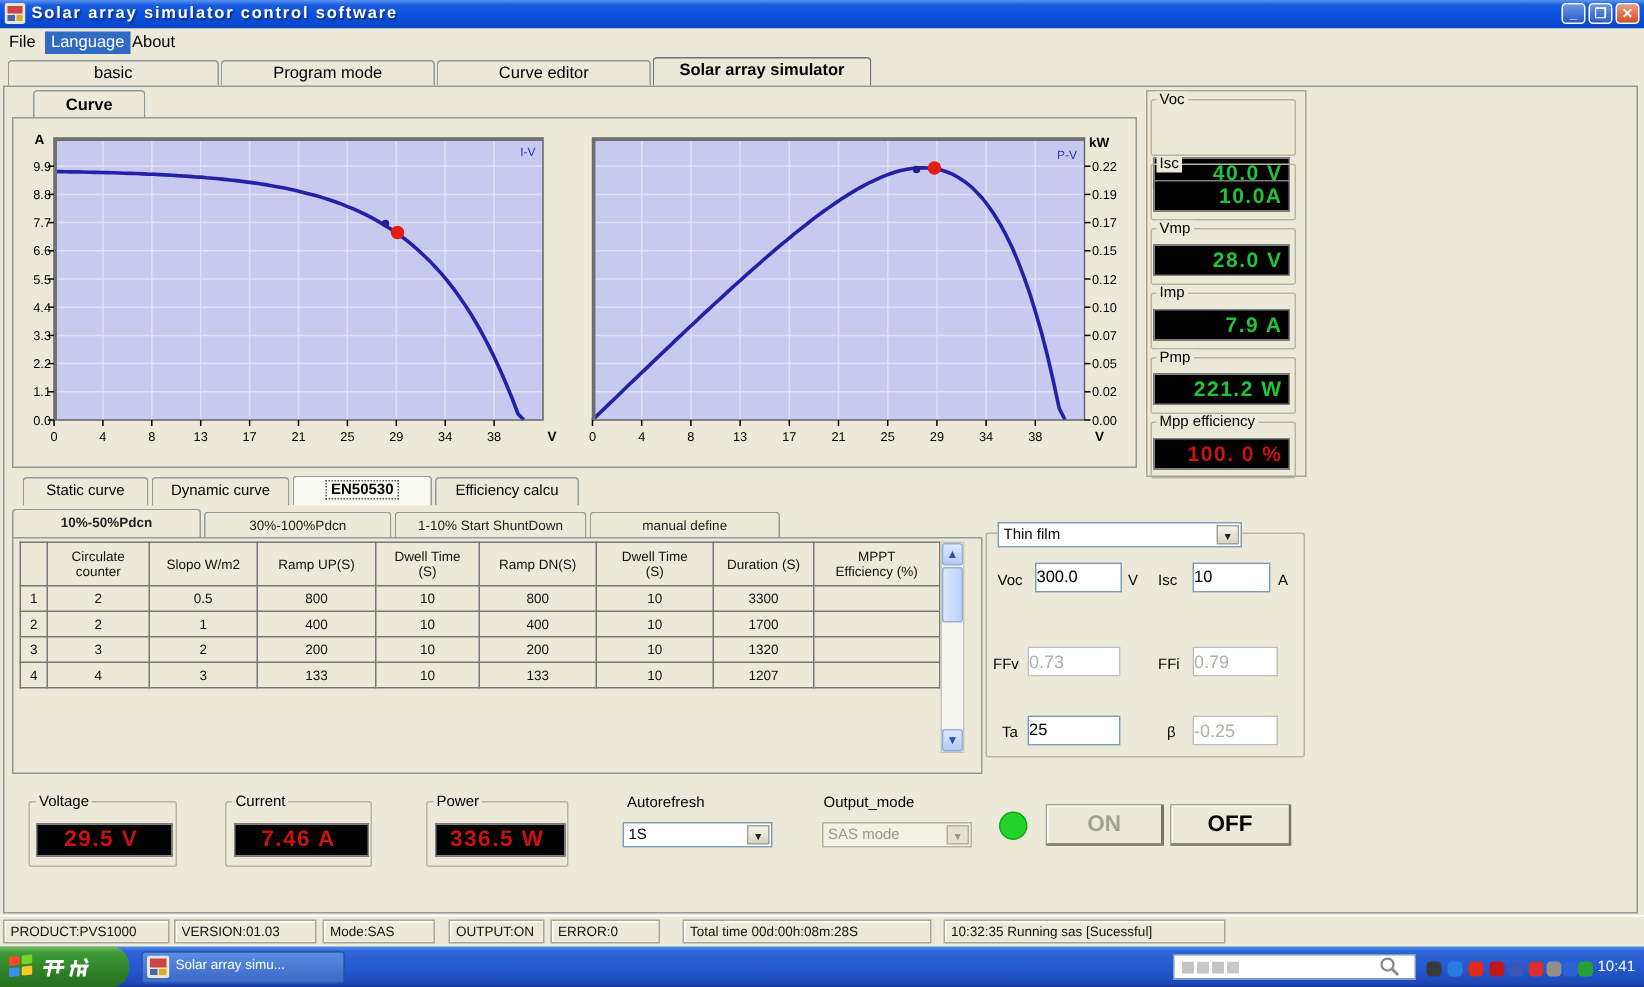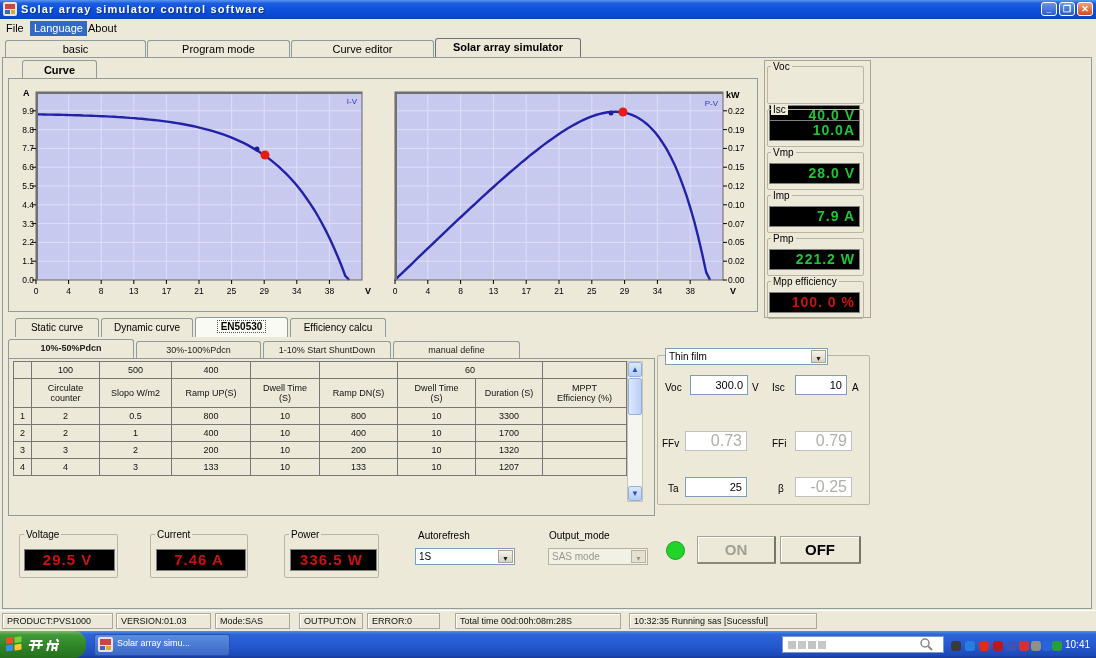--- a/index.html
+++ b/index.html
@@ -24,22 +24,22 @@
 .fsb{border:1px solid #b9b5a0;border-radius:2px;}
 
 .ltab{top:318px;height:19px;background:#ece9d8;border:1px solid #919b9c;border-bottom:none;border-radius:3px 3px 0 0;text-align:center;font-size:10px;line-height:18px;}
 .stab{top:341px;height:18px;background:#ece9d8;border:1px solid #919b9c;border-bottom:none;border-radius:3px 3px 0 0;text-align:center;font-size:9px;line-height:17px;color:#222;}
 
 #tblgrp{left:8px;top:358px;width:647px;height:158px;border:1px solid #919b9c;background:#ece9d8;}
 table{border-collapse:collapse;table-layout:fixed;}
 td{border:1px solid #777;font-size:9px;text-align:center;color:#111;overflow:hidden;padding:0;}
 
 #pargrp{left:657px;top:355px;width:213px;height:150px;border:1px solid #b9b5a0;border-radius:2px;background:#ece9d8;}
-.inp{background:#fff;border:1px solid #7f9db9;font-size:11px;text-align:right;padding-right:4px;}
-.inpd{background:#fff;border:1px solid #c0c0c0;font-size:16px;text-align:right;padding-right:4px;color:#b0b0a8;}
+.inp{background:#fff;border:1px solid #7f9db9;font-size:11px;padding-right:4px;}
+.inpd{background:#fff;border:1px solid #c0c0c0;font-size:12px;text-align:left;padding-right:4px;color:#b0b0a8;}
 .plbl{font-size:10px;color:#000;}
 
 .combo{background:#fff;border:1px solid #7f9db9;font-size:10px;}
 .cbtn{position:absolute;right:1px;top:1px;bottom:1px;width:15px;background:linear-gradient(180deg,#f6f4ea,#d8d4c2);border:1px solid #a8a490;font-size:7px;color:#222;text-align:center;}
 
 .ledr{height:22px;background:#000;border:1px solid #808080;color:#cc1111;font-weight:bold;font-size:15px;text-align:center;line-height:20px;padding-right:4px;letter-spacing:1px;}
 .btn{border:1px solid #a5a293;border-right:2px solid #777568;border-bottom:2px solid #8a8778;background:#ece9d8;box-shadow:inset 1px 1px 0 #fff;text-align:center;font-weight:bold;border-radius:1px;}
 
 #statusbar{left:0px;top:610px;width:1096px;height:21px;background:#ece9d8;border-top:1px solid #fff;}
 .seg{top:3px;height:16px;border:1px solid #aca899;box-shadow:inset 1px 1px 0 #fff;font-size:9px;line-height:15px;padding-left:4px;color:#111;}
@@ -248,30 +248,20 @@
         <col style="width:68px">
         <col style="width:72px">
         <col style="width:79px">
         <col style="width:69px">
         <col style="width:78px">
         <col style="width:78px">
         <col style="width:67px">
         <col style="width:84px">
       </colgroup>
       <tbody>
-        <tr style="height:17px;">
-          <td></td>
-          <td>100</td>
-          <td>500</td>
-          <td>400</td>
-          <td></td>
-          <td></td>
-          <td colspan="2">60</td>
-          <td></td>
-        </tr>
         <tr style="height:29px;">
           <td></td>
           <td>Circulate<br>counter</td>
           <td>Slopo W/m2</td>
           <td>Ramp UP(S)</td>
           <td>Dwell Time<br>(S)</td>
           <td>Ramp DN(S)</td>
           <td>Dwell Time<br>(S)</td>
           <td>Duration (S)</td>
           <td>MPPT<br>Efficiency (%)</td>

